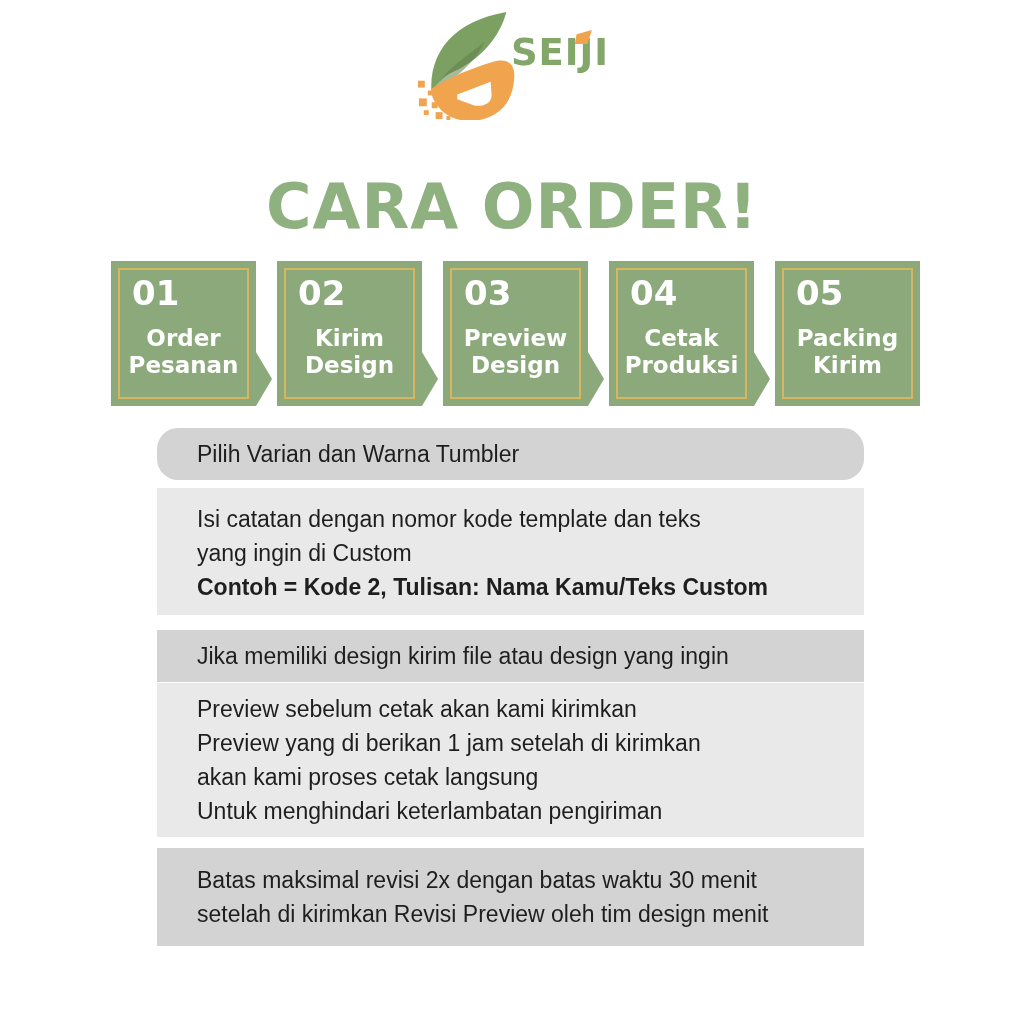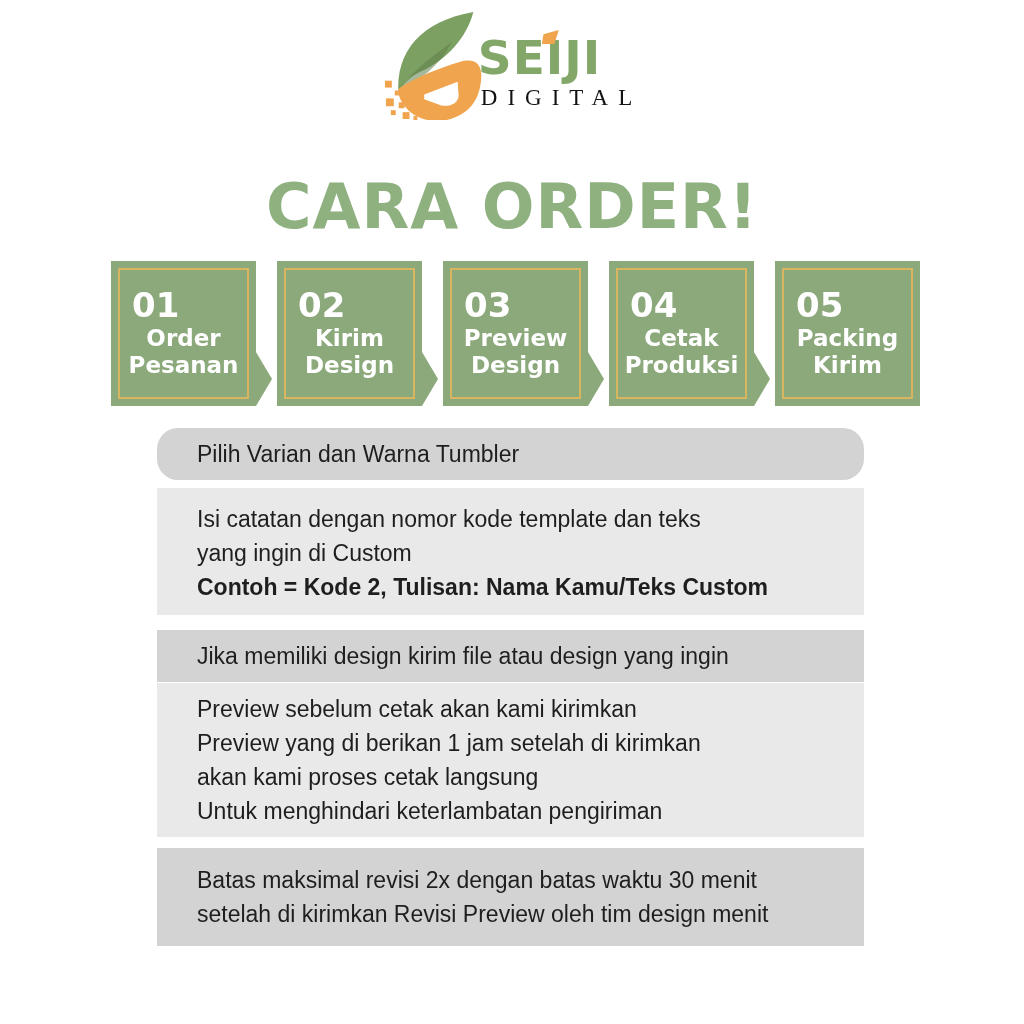--- a/index.html
+++ b/index.html
@@ -21,24 +21,25 @@
     align-items: flex-start;
     padding-top: 8px;
     height: 122px;
   }
   .logo-icon { width: 112px; height: 112px; flex: 0 0 auto; }
   .logo-text { margin-left: -16px; padding-top: 26px; }
   .wordmark {
     position: relative;
     font-family: "DejaVu Sans", sans-serif;
     font-weight: bold;
-    font-size: 47px;
+    font-size: 37px;
     line-height: 1.0;
     letter-spacing: 1px;
     color: #82A768;
+    text-align: center;
   }
   .wordmark .accent {
     position: absolute;
     left: 64px;
     top: -4px;
     width: 17px;
     height: 14px;
     background: #F0A44D;
     clip-path: polygon(0 100%, 10% 30%, 100% 0, 74% 100%);
   }
@@ -87,21 +88,21 @@
     position: absolute;
     right: -16px;
     bottom: 0;
     width: 0; height: 0;
     border-left: 16px solid #8CA97B;
     border-top: 27px solid transparent;
     border-bottom: 27px solid transparent;
   }
   .step .num {
     position: absolute;
-    top: 24px;
+    top: 12px;
     left: 21px;
     font-family: "DejaVu Sans", sans-serif;
     font-weight: bold;
     font-size: 34px;
     color: #ffffff;
   }
   .step .label {
     position: absolute;
     left: 0; right: 0;
     bottom: 27px;
@@ -157,21 +158,20 @@
         <rect x="8" y="104" width="5" height="5"></rect>
         <rect x="20" y="106" width="7" height="7"></rect>
         <rect x="31" y="110" width="4" height="4"></rect>
       </g>
     </svg>
     <div class="logo-text">
       <div class="wordmark">
         <span>SEIJI</span>
         <span class="accent"></span>
       </div>
-      <div class="subname">DIGITAL</div>
     </div>
   </header>
 
   <h1 class="title">CARA ORDER!</h1>
 
   <div class="steps">
     <div class="step has-arrow">
       <span class="num">01</span>
       <span class="label">Order
 Pesanan</span>

